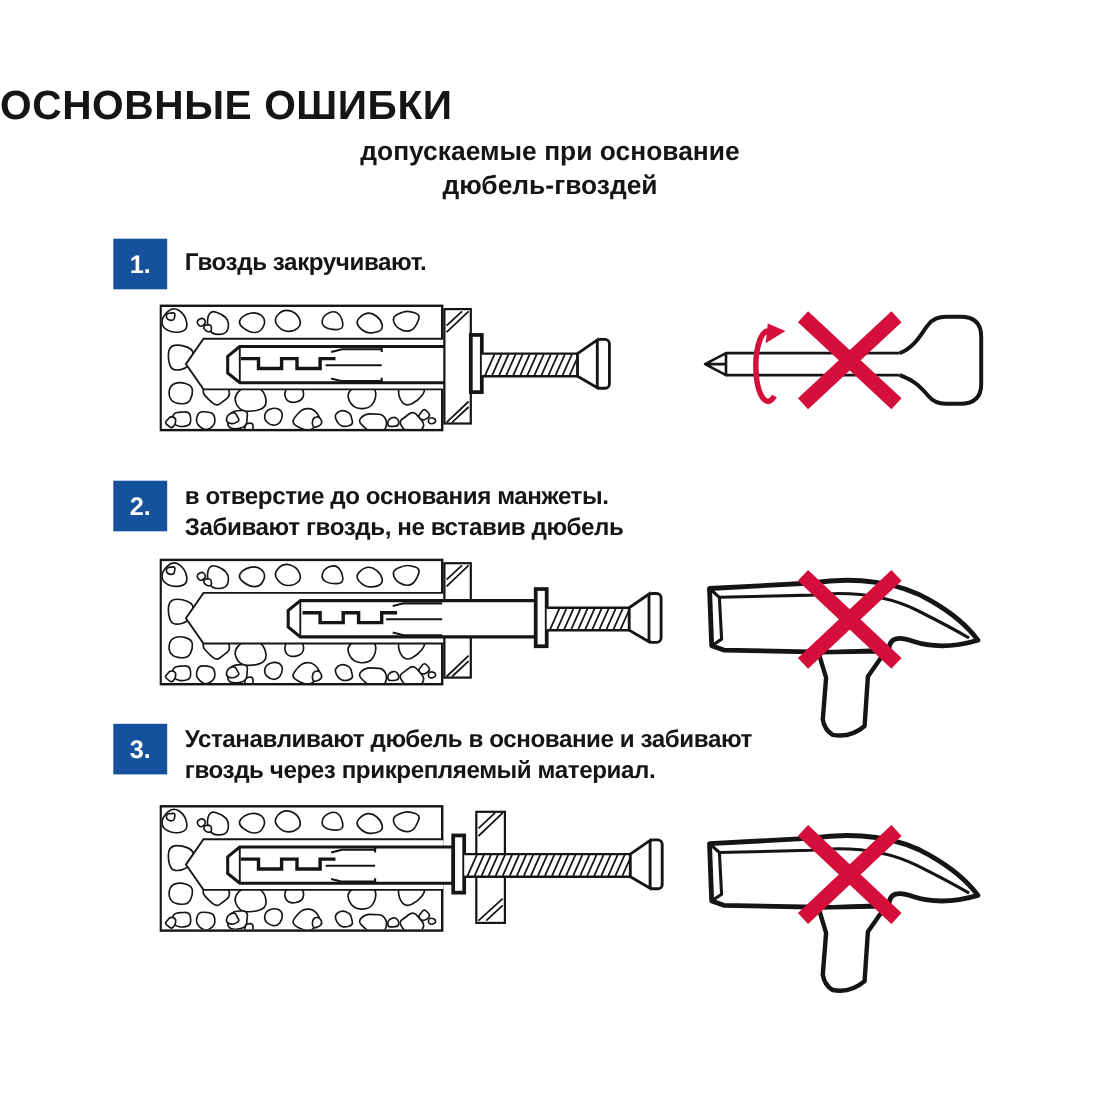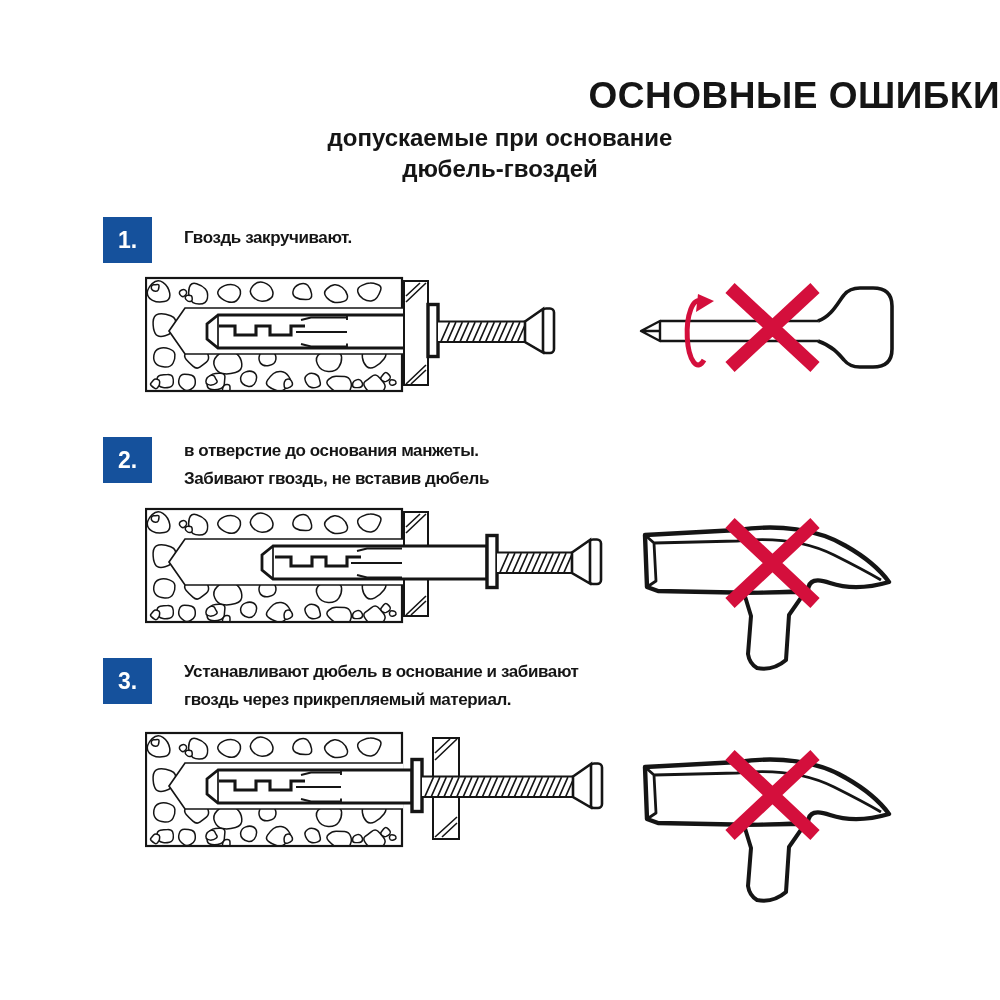--- a/index.html
+++ b/index.html
@@ -9,34 +9,34 @@
     --bg:#FFFFFF;
   }
   html,body{margin:0;padding:0;background:var(--bg);}
   .page{
     position:relative;width:1000px;height:1000px;margin:0 auto;
     background:var(--bg);overflow:hidden;
     font-family:"Liberation Sans","DejaVu Sans",sans-serif;color:var(--ink);
   }
   .title{
     position:absolute;top:76px;left:0;width:100%;margin:0;
-    text-align:right;font-size:37px;line-height:40px;font-weight:bold;
+    text-align:left;font-size:37px;line-height:40px;font-weight:bold;
     letter-spacing:.5px;color:var(--ink);
   }
   .subtitle{
     position:absolute;top:122px;left:0;width:100%;
     text-align:center;font-size:24px;line-height:31px;font-weight:bold;color:var(--ink);
   }
   .badge{
     position:absolute;left:103px;width:49px;height:46px;
     background:var(--blue);color:#fff;display:flex;align-items:center;justify-content:center;
     font-size:23px;font-weight:bold;
   }
   .item-text{
-    position:absolute;left:184px;font-size:17px;line-height:28px;
+    position:absolute;left:168px;font-size:22px;line-height:28px;
     font-weight:bold;letter-spacing:-0.4px;color:var(--ink);white-space:nowrap;
   }
   .illo{position:absolute;}
   .stone{fill:#fff;stroke:var(--ink);stroke-width:1.5;}
   .wall-bg{fill:#fff;}
   .wall-border{fill:none;stroke:var(--ink);stroke-width:2.2;}
   .hole-fill{fill:#fff;}
   .hole-line{fill:none;stroke:var(--ink);stroke-width:1.7;}
   .strip{fill:#fff;stroke:var(--ink);stroke-width:2;}
   .hatch{stroke:var(--ink);stroke-width:1.6;fill:none;}

